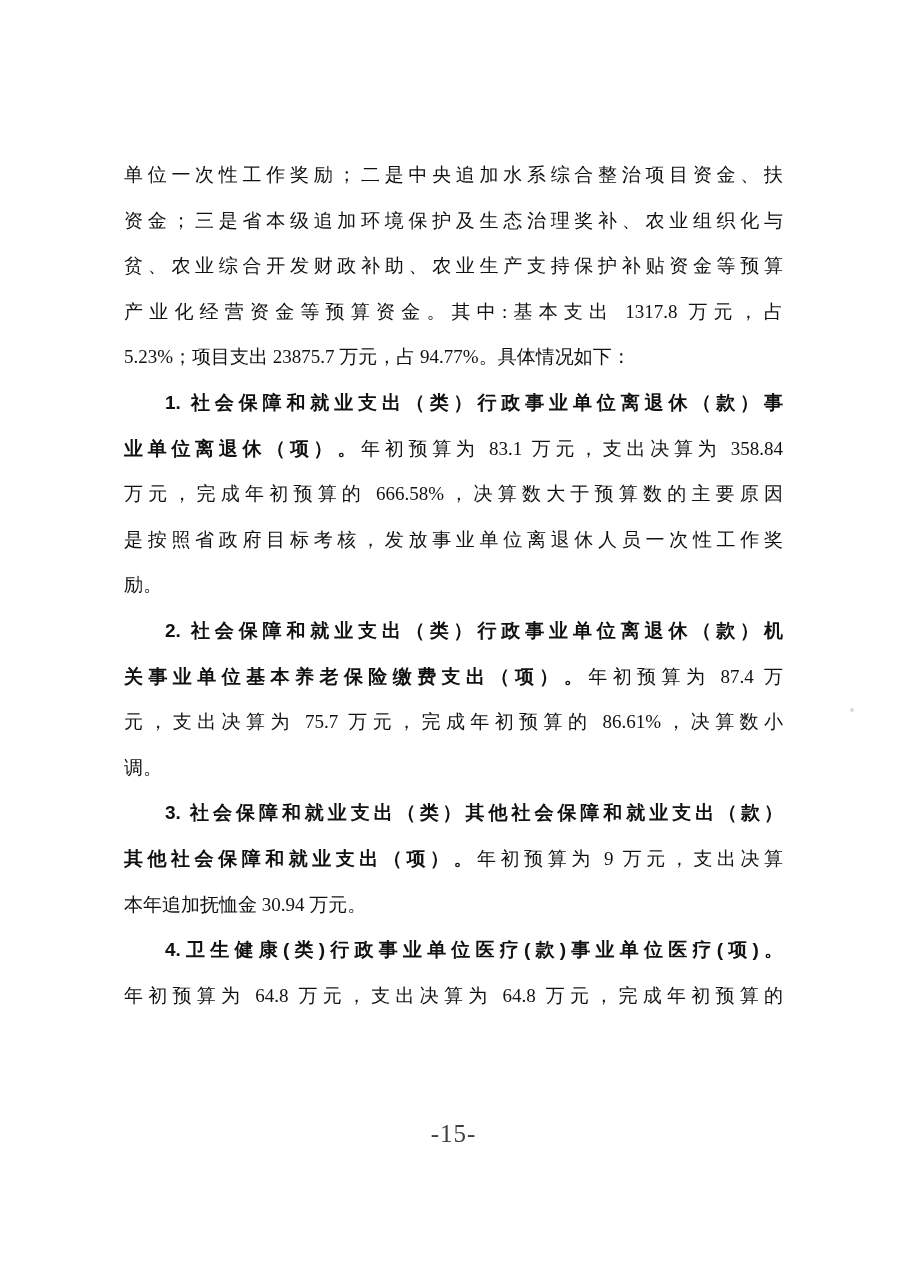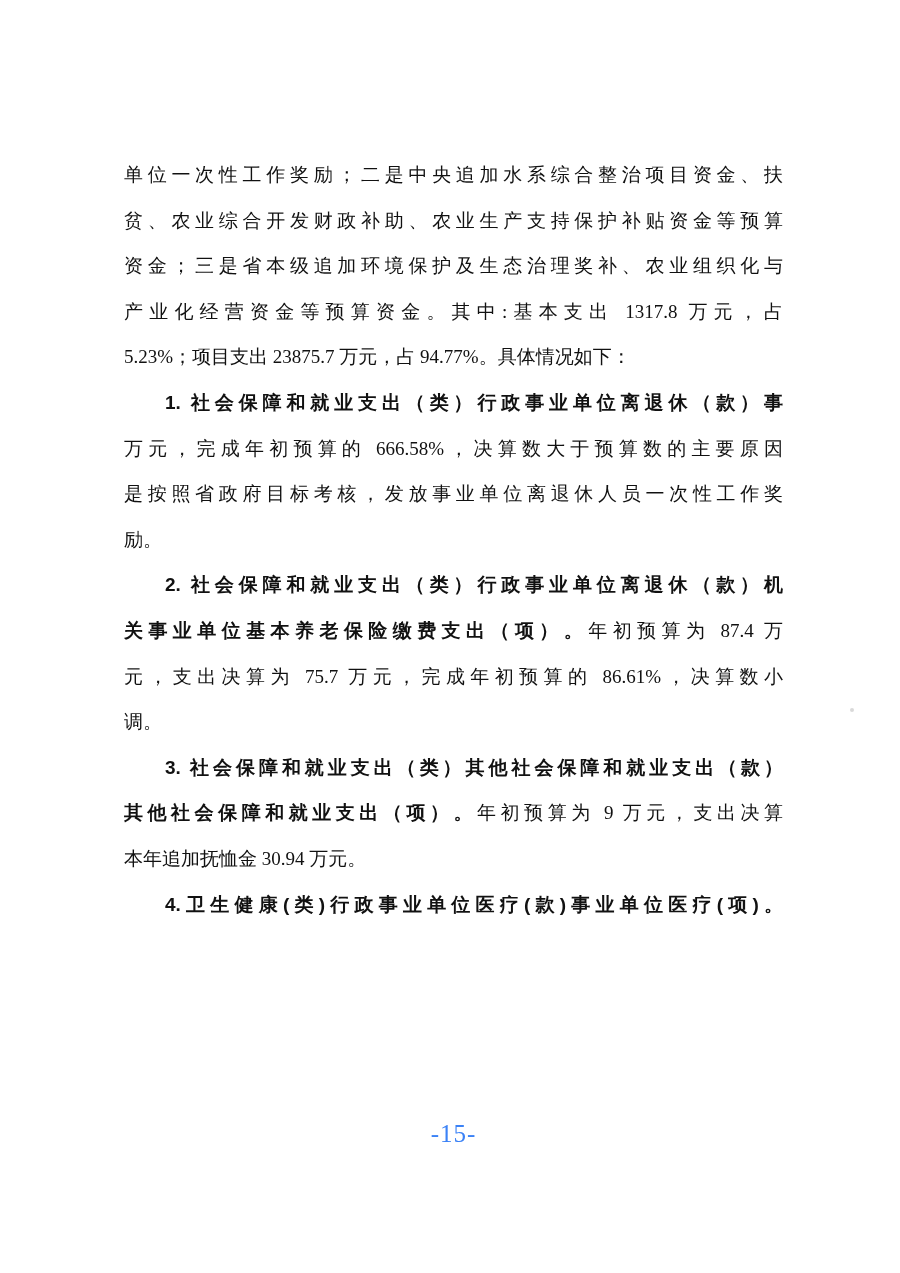--- a/index.html
+++ b/index.html
@@ -35,61 +35,63 @@
     font-weight: 700;
   }
   .page-number {
     position: absolute;
     left: 124px;
     top: 1120px;
     width: 659px;
     text-align: center;
     font-size: 25px;
     letter-spacing: 1px;
-    color: #3b82f6;
+    color: #404040;
   }
   .speck {
     position: absolute;
     left: 850px;
     top: 708px;
     width: 4px;
     height: 4px;
     background: #c9c9c9;
     border-radius: 50%;
     opacity: 0.7;
   }
 </style>
 </head>
 <body>
 
 <div class="document-body">
     <div class="paragraph">
       <div class="line flush"><span class="seg">单位一次性工作奖励；二是中央追加水系综合整治项目资金、扶</span></div>
+      <div class="line flush"><span class="seg">资金；三是省本级追加环境保护及生态治理奖补、农业组织化与</span></div>
       <div class="line flush"><span class="seg">贫、农业综合开发财政补助、农业生产支持保护补贴资金等预算</span></div>
-      <div class="line flush"><span class="seg">资金；三是省本级追加环境保护及生态治理奖补、农业组织化与</span></div>
       <div class="line flush"><span class="seg">产业化经营资金等预算资金。其中:基本支出 1317.8 万元，占</span></div>
       <div class="line"><span class="seg">5.23%；项目支出 23875.7 万元，占 94.77%。具体情况如下：</span></div>
     </div>
     <div class="paragraph">
       <div class="line flush indent"><span class="seg bold">1. 社会保障和就业支出（类）行政事业单位离退休（款）事</span></div>
+      <div class="line flush"><span class="seg bold">业单位离退休（项）。</span><span class="seg">年初预算为 83.1 万元，支出决算为 358.84</span></div>
       <div class="line flush"><span class="seg">万元，完成年初预算的 666.58%，决算数大于预算数的主要原因</span></div>
       <div class="line flush"><span class="seg">是按照省政府目标考核，发放事业单位离退休人员一次性工作奖</span></div>
       <div class="line"><span class="seg">励。</span></div>
     </div>
     <div class="paragraph">
       <div class="line flush indent"><span class="seg bold">2. 社会保障和就业支出（类）行政事业单位离退休（款）机</span></div>
       <div class="line flush"><span class="seg bold">关事业单位基本养老保险缴费支出（项）。</span><span class="seg">年初预算为 87.4 万</span></div>
       <div class="line flush"><span class="seg">元，支出决算为 75.7 万元，完成年初预算的 86.61%，决算数小</span></div>
       <div class="line"><span class="seg">调。</span></div>
     </div>
     <div class="paragraph">
       <div class="line flush indent"><span class="seg bold">3. 社会保障和就业支出（类）其他社会保障和就业支出（款）</span></div>
       <div class="line flush"><span class="seg bold">其他社会保障和就业支出（项）。</span><span class="seg">年初预算为 9 万元，支出决算</span></div>
       <div class="line"><span class="seg">本年追加抚恤金 30.94 万元。</span></div>
     </div>
     <div class="paragraph">
       <div class="line flush indent"><span class="seg bold">4.卫生健康(类)行政事业单位医疗(款)事业单位医疗(项)。</span></div>
+      <div class="line flush"><span class="seg">年初预算为 64.8 万元，支出决算为 64.8 万元，完成年初预算的</span></div>
     </div>
   </div>
 
 <div class="page-number">-15-</div>
 
 <div class="speck"></div>
 
 </body></html>

